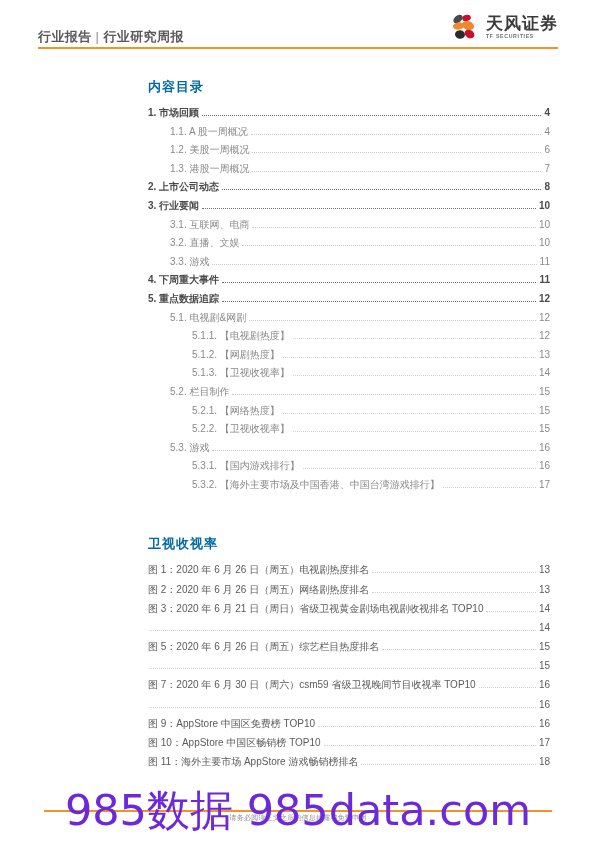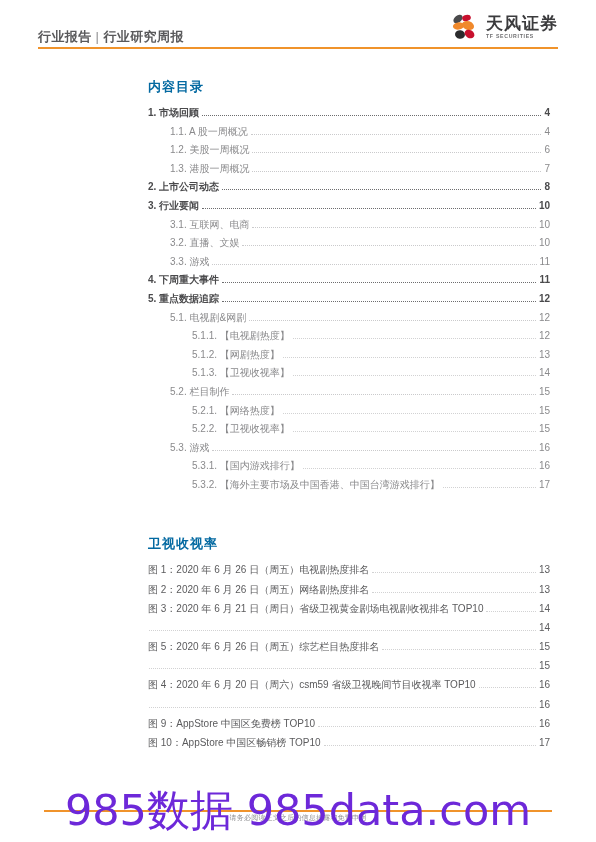--- a/index.html
+++ b/index.html
@@ -345,36 +345,41 @@
       <li class="toc-row fig-row lvl1-fig">
         <span class="toc-label">图 5：2020 年 6 月 26 日（周五）综艺栏目热度排名</span>
         <span class="toc-dots"></span>
         <span class="toc-page">15</span>
       </li>
       <li class="toc-row fig-row lvl1-fig">
         <span class="toc-dots"></span>
         <span class="toc-page">15</span>
       </li>
       <li class="toc-row fig-row lvl1-fig">
-        <span class="toc-label">图 4：2020 年 6 月 20 日（周六）csm59 省级卫视晚间节目收视率 TOP10</span>
+        <span class="toc-label">图 7：2020 年 6 月 30 日（周六）csm59 省级卫视晚间节目收视率 TOP10</span>
         <span class="toc-dots"></span>
         <span class="toc-page">16</span>
       </li>
       <li class="toc-row fig-row lvl1-fig">
         <span class="toc-dots"></span>
         <span class="toc-page">16</span>
       </li>
       <li class="toc-row fig-row lvl1-fig">
         <span class="toc-label">图 9：AppStore 中国区免费榜 TOP10</span>
         <span class="toc-dots"></span>
         <span class="toc-page">16</span>
       </li>
       <li class="toc-row fig-row lvl1-fig">
         <span class="toc-label">图 10：AppStore 中国区畅销榜 TOP10</span>
         <span class="toc-dots"></span>
         <span class="toc-page">17</span>
+      </li>
+      <li class="toc-row fig-row lvl1-fig">
+        <span class="toc-label">图 11：海外主要市场 AppStore 游戏畅销榜排名</span>
+        <span class="toc-dots"></span>
+        <span class="toc-page">18</span>
       </li>
     </ul>
 </div>
 
 <div class="footer-rule"></div>
 <div class="footer-note">请务必阅读正文之后的信息披露和免责申明</div>
 <div class="watermark">985数据 985data.com</div>
 
 </body></html>

